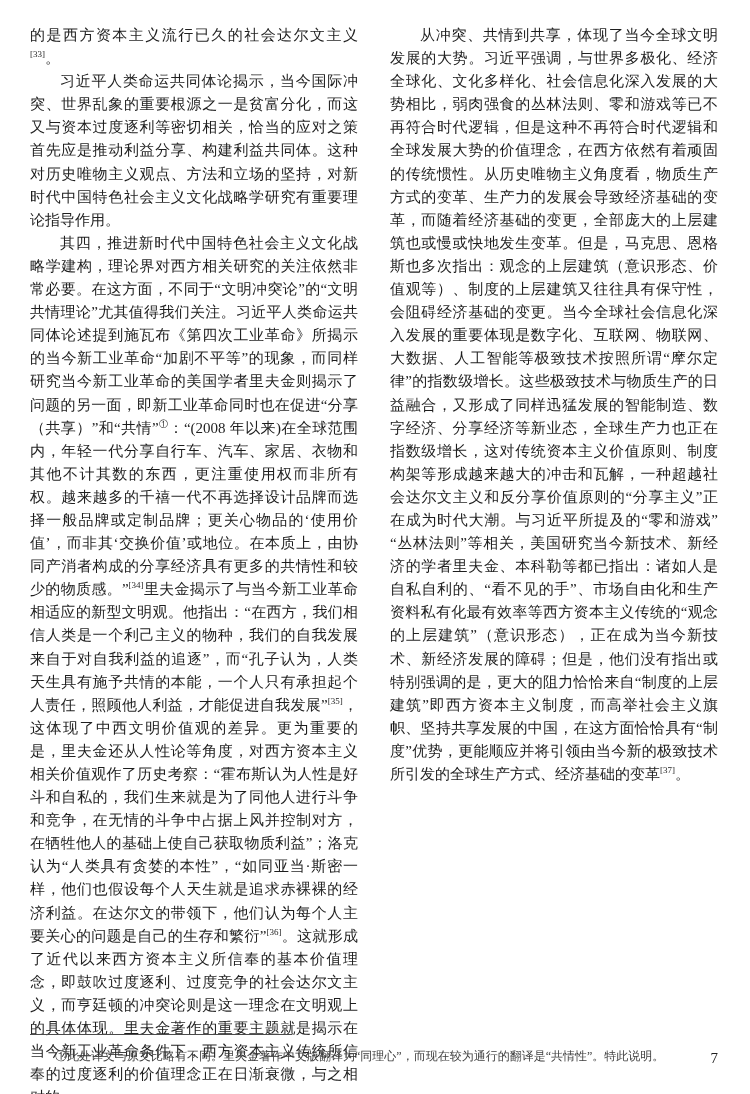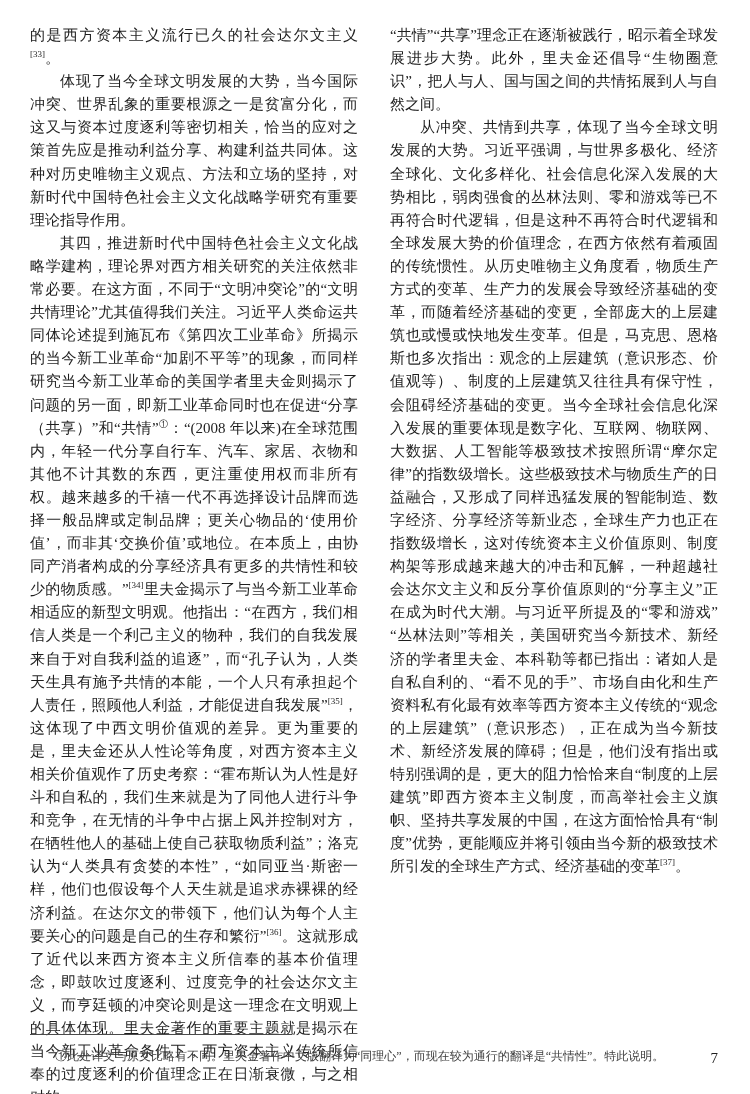--- a/index.html
+++ b/index.html
@@ -67,25 +67,24 @@
     color:#1e1e1e;
   }
 </style>
 </head>
 <body>
 
 <div class="page">
   <div class="columns">
     <div class="col">
         <p class="para"><span>的是西方资本主义流行已久的社会达尔文主义</span><sup class="cite">[33]</sup><span>。</span></p>
-        <p class="para indent"><span>体现了当今全球文明发展的大势，当今国际冲突、世界乱象的重要根源之一是贫富分化，而这又与资本过度逐利等密切相关，恰当的应对之策首先应是推动利益分享、构建利益共同体。这种对历史唯物主义观点、方法和立场的坚持，对新时代中国特色社会主义文化战略学研究有重要理论指导作用。</span></p>
+        <p class="para indent"><span>习近平人类命运共同体论揭示，当今国际冲突、世界乱象的重要根源之一是贫富分化，而这又与资本过度逐利等密切相关，恰当的应对之策首先应是推动利益分享、构建利益共同体。这种对历史唯物主义观点、方法和立场的坚持，对新时代中国特色社会主义文化战略学研究有重要理论指导作用。</span></p>
         <p class="para indent"><span>其四，推进新时代中国特色社会主义文化战略学建构，理论界对西方相关研究的关注依然非常必要。在这方面，不同于“文明冲突论”的“文明共情理论”尤其值得我们关注。习近平人类命运共同体论述提到施瓦布《第四次工业革命》所揭示的当今新工业革命“加剧不平等”的现象，而同样研究当今新工业革命的美国学者里夫金则揭示了问题的另一面，即新工业革命同时也在促进“分享（共享）”和“共情”</span><sup class="cite">①</sup><span>：“(2008 年以来)在全球范围内，年轻一代分享自行车、汽车、家居、衣物和其他不计其数的东西，更注重使用权而非所有权。越来越多的千禧一代不再选择设计品牌而选择一般品牌或定制品牌；更关心物品的‘使用价值’，而非其‘交换价值’或地位。在本质上，由协同产消者构成的分享经济具有更多的共情性和较少的物质感。”</span><sup class="cite">[34]</sup><span>里夫金揭示了与当今新工业革命相适应的新型文明观。他指出：“在西方，我们相信人类是一个利己主义的物种，我们的自我发展来自于对自我利益的追逐”，而“孔子认为，人类天生具有施予共情的本能，一个人只有承担起个人责任，照顾他人利益，才能促进自我发展”</span><sup class="cite">[35]</sup><span>，这体现了中西文明价值观的差异。更为重要的是，里夫金还从人性论等角度，对西方资本主义相关价值观作了历史考察：“霍布斯认为人性是好斗和自私的，我们生来就是为了同他人进行斗争和竞争，在无情的斗争中占据上风并控制对方，在牺牲他人的基础上使自己获取物质利益”；洛克认为“人类具有贪婪的本性”，“如同亚当·斯密一样，他们也假设每个人天生就是追求赤裸裸的经济利益。在达尔文的带领下，他们认为每个人主要关心的问题是自己的生存和繁衍”</span><sup class="cite">[36]</sup><span>。这就形成了近代以来西方资本主义所信奉的基本价值理念，即鼓吹过度逐利、过度竞争的社会达尔文主义，而亨廷顿的冲突论则是这一理念在文明观上的具体体现。里夫金著作的重要主题就是揭示在当今新工业革命条件下，西方资本主义传统所信奉的过度逐利的价值理念正在日渐衰微，与之相对的</span></p>
       </div>
     <div class="col">
-        <p class="para"><span>“共情”“共享”理念正在逐渐被践行，昭示着全球发展进步大势。此外，里夫金还倡导“生物圈意识”，把人与人、国与国之间的共情拓展到人与自然之间。</span></p>
         <p class="para indent"><span>从冲突、共情到共享，体现了当今全球文明发展的大势。习近平强调，与世界多极化、经济全球化、文化多样化、社会信息化深入发展的大势相比，弱肉强食的丛林法则、零和游戏等已不再符合时代逻辑，但是这种不再符合时代逻辑和全球发展大势的价值理念，在西方依然有着顽固的传统惯性。从历史唯物主义角度看，物质生产方式的变革、生产力的发展会导致经济基础的变革，而随着经济基础的变更，全部庞大的上层建筑也或慢或快地发生变革。但是，马克思、恩格斯也多次指出：观念的上层建筑（意识形态、价值观等）、制度的上层建筑又往往具有保守性，会阻碍经济基础的变更。当今全球社会信息化深入发展的重要体现是数字化、互联网、物联网、大数据、人工智能等极致技术按照所谓“摩尔定律”的指数级增长。这些极致技术与物质生产的日益融合，又形成了同样迅猛发展的智能制造、数字经济、分享经济等新业态，全球生产力也正在指数级增长，这对传统资本主义价值原则、制度构架等形成越来越大的冲击和瓦解，一种超越社会达尔文主义和反分享价值原则的“分享主义”正在成为时代大潮。与习近平所提及的“零和游戏”“丛林法则”等相关，美国研究当今新技术、新经济的学者里夫金、本科勒等都已指出：诸如人是自私自利的、“看不见的手”、市场自由化和生产资料私有化最有效率等西方资本主义传统的“观念的上层建筑”（意识形态），正在成为当今新技术、新经济发展的障碍；但是，他们没有指出或特别强调的是，更大的阻力恰恰来自“制度的上层建筑”即西方资本主义制度，而高举社会主义旗帜、坚持共享发展的中国，在这方面恰恰具有“制度”优势，更能顺应并将引领由当今新的极致技术所引发的全球生产方式、经济基础的变革</span><sup class="cite">[37]</sup><span>。</span></p>
       </div>
   </div>
   <div class="footnote-rule"></div>
   <div class="footnote">
     <span>①此处译文与原文比略有不同。里夫金著作中文版翻译为“同理心”，而现在较为通行的翻译是“共情性”。特此说明。</span>
   </div>
   <div class="page-number">7</div>
 </div>
 

